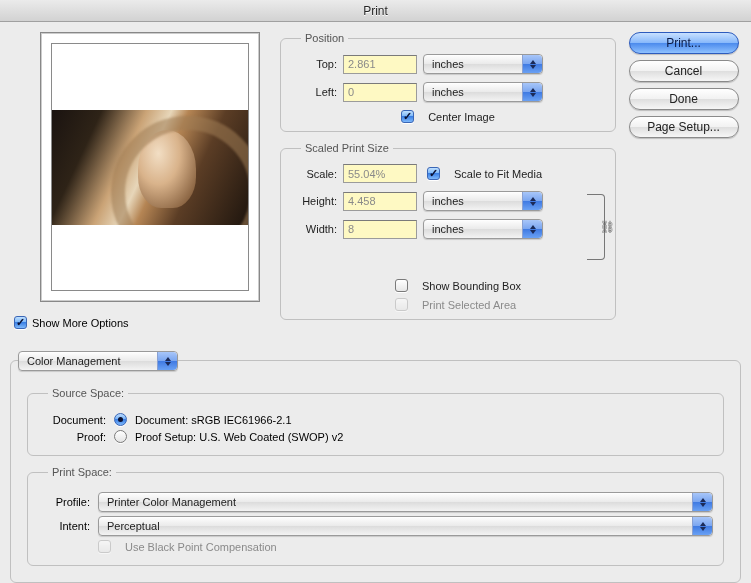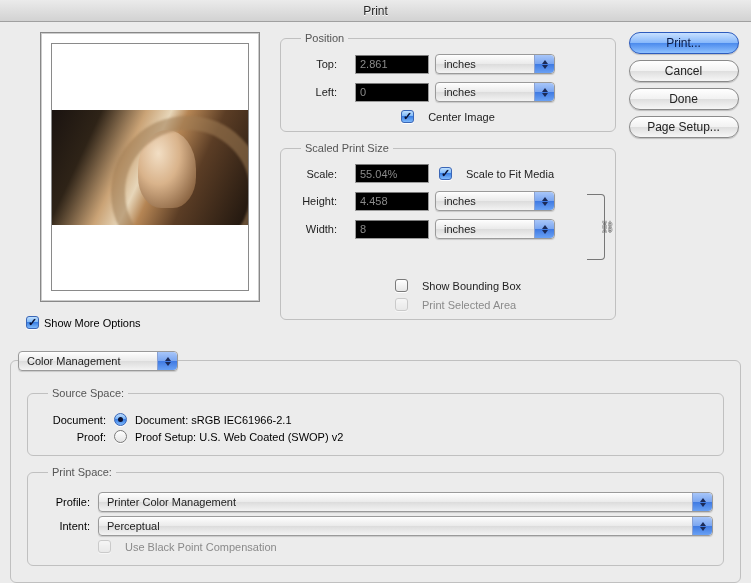--- a/index.html
+++ b/index.html
@@ -86,21 +86,21 @@
   .textbox {
     height: 19px;
     width: 74px;
     border: 1px solid #9b9b9b;
     border-top-color:#7a7a7a;
     background: #fff;
     font-size:11px;
     padding: 1px 4px;
     color:#888;
   }
-  .textbox.disabled { background:#000000; color:#8a8a8a;margin-left:12px; }
+  .textbox.disabled { background:#fef9c3; color:#8a8a8a; }
   .popup {
     display:inline-flex; align-items:center;
     height: 20px;
     min-width: 120px;
     background: linear-gradient(to bottom,#fefefe 0%,#eaeaea 50%,#dcdcdc 51%,#f3f3f3 100%);
     border: 1px solid #9a9a9a;
     border-radius: 4px;
     box-shadow: 0 1px 0 rgba(255,255,255,0.6) inset, 0 1px 1px rgba(0,0,0,0.15);
     position:relative;
     padding: 0 24px 0 8px;
@@ -182,21 +182,21 @@
     border-top-right-radius:4px;border-bottom-right-radius:4px;
     position:relative;
     align-self:flex-start;
     margin-top:30px;
   }
   .link-icon {
     position:absolute; right:-11px; top:50%; transform:translateY(-50%);
     font-size:12px; color:#5a5a5a;
   }
 
-  .show-more { display:flex; align-items:center; gap:5px; margin:14px 0 8px 16px; }
+  .show-more { display:flex; align-items:center; gap:5px; margin:14px 0 8px 4px; }
 
   .lower-panel { margin-top:4px; }
   .cm-popup-container { display:flex; margin-left:8px; margin-bottom:-11px; position:relative; z-index:2; }
   .cm-popup { min-width:160px; }
 
   fieldset.inner { margin: 10px 6px 8px 6px; }
 
   .src-row { display:flex; align-items:center; gap:8px; margin:4px 0; }
   .src-lbl { width:68px; text-align:right; }
 

